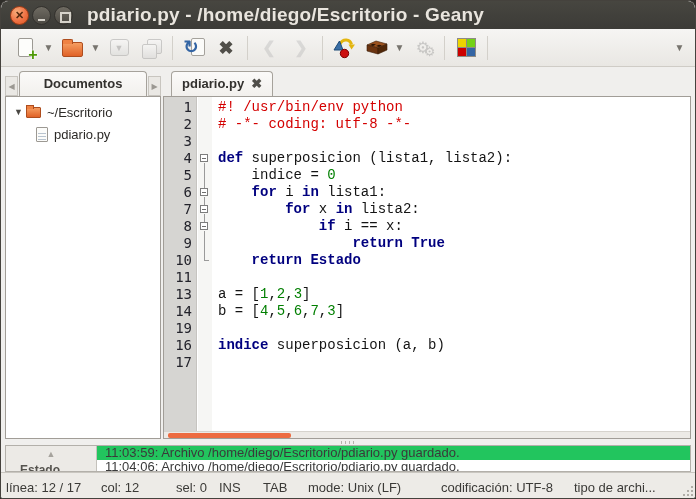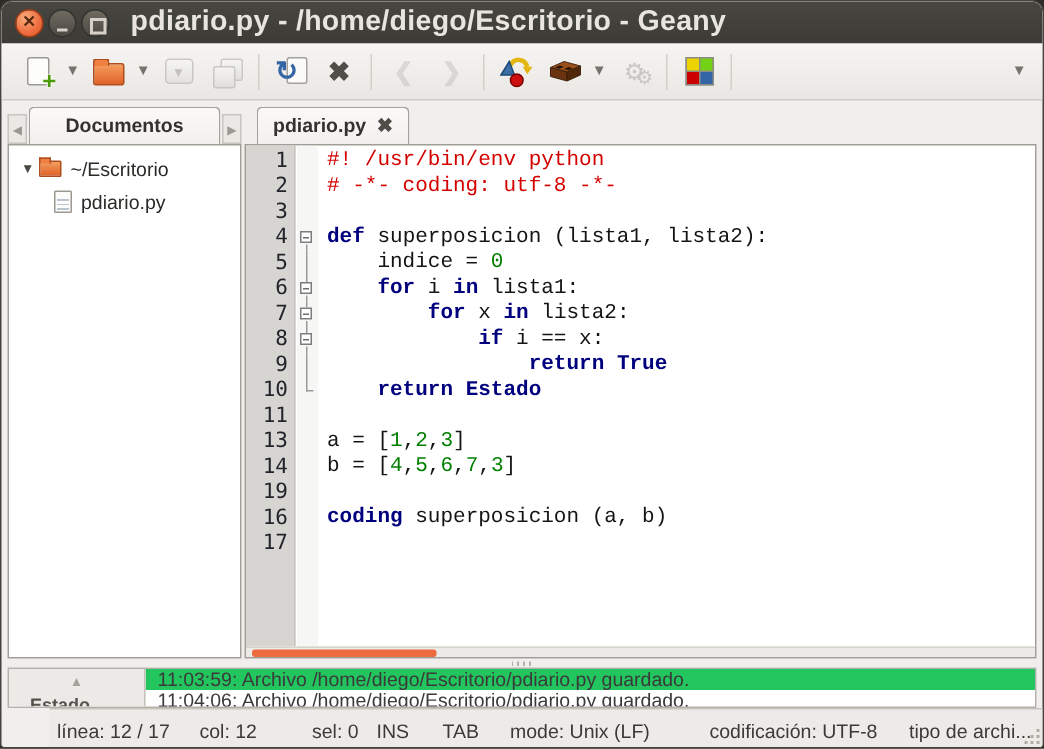--- a/index.html
+++ b/index.html
@@ -107,21 +107,21 @@
   .msgwin { position:absolute; top:444px; left:4px; right:4px; height:27px; background:#fff;
             border:1px solid #b3b0aa; overflow:hidden; display:flex; }
   .msg-tabcol { width:91px; flex:none; background:#eceae6; border-right:1px solid #c4c1bb; position:relative; }
   .msg-up { position:absolute; top:3px; left:50%; transform:translateX(-50%); color:#a6a39d; font-size:9px; }
   .msg-sidetab { position:absolute; bottom:0; left:14px; height:7px; overflow:hidden; font-size:12px; font-weight:600;
                  color:#55534e; line-height:13px; }
   .msg-rows { flex:1; }
   .msg-row { height:14px; font-size:13px; line-height:14px; color:#3a3a3a; padding-left:8px; white-space:nowrap; }
   .msg-row.first { background:#22c55e; }
 
-  .statusbar { position:absolute; top:471px; left:0; right:0; bottom:0; background:#edebe7; border-top:1px solid #c9c6c0;margin-left:32px; }
+  .statusbar { position:absolute; top:471px; left:0; right:0; bottom:0; background:#edebe7; border-top:1px solid #c9c6c0; }
   .sb-item { position:absolute; top:7px; font-size:13px; color:#3b3a37; white-space:nowrap; }
   .sb-grip { position:absolute; right:2px; bottom:2px; width:10px; height:10px; }
   .sb-grip::after { content:""; position:absolute; right:0; bottom:0; width:2px; height:2px; background:#b0ada7;
                     box-shadow:-4px 0 #b0ada7, 0 -4px #b0ada7, -8px 0 #b0ada7, 0 -8px #b0ada7, -4px -4px #b0ada7; }
 </style>
 </head>
 <body>
 
 <div class="window">
 
@@ -259,21 +259,21 @@
           <div class="codeline"><span class="ln">5</span><span class="foldcell"><span class="fold-vline"></span></span><span class="src"><span>    indice = </span><span class="tok-n">0</span></span></div>
           <div class="codeline"><span class="ln">6</span><span class="foldcell"><span class="stub-up"></span><span class="fold-box"></span><span class="stub-dn"></span></span><span class="src"><span>    </span><span class="tok-k">for</span><span> i </span><span class="tok-k">in</span><span> lista1:</span></span></div>
           <div class="codeline"><span class="ln">7</span><span class="foldcell"><span class="stub-up"></span><span class="fold-box"></span><span class="stub-dn"></span></span><span class="src"><span>        </span><span class="tok-k">for</span><span> x </span><span class="tok-k">in</span><span> lista2:</span></span></div>
           <div class="codeline"><span class="ln">8</span><span class="foldcell"><span class="stub-up"></span><span class="fold-box"></span><span class="stub-dn"></span></span><span class="src"><span>            </span><span class="tok-k">if</span><span> i == x:</span></span></div>
           <div class="codeline"><span class="ln">9</span><span class="foldcell"><span class="fold-vline"></span></span><span class="src"><span>                </span><span class="tok-k">return</span><span> </span><span class="tok-k">True</span></span></div>
           <div class="codeline"><span class="ln">10</span><span class="foldcell"><span class="fold-corner"></span></span><span class="src"><span>    </span><span class="tok-k">return</span><span> </span><span class="tok-k">Estado</span></span></div>
           <div class="codeline"><span class="ln">11</span><span class="foldcell"></span><span class="src"></span></div>
           <div class="codeline"><span class="ln">13</span><span class="foldcell"></span><span class="src"><span>a = [</span><span class="tok-n">1</span><span>,</span><span class="tok-n">2</span><span>,</span><span class="tok-n">3</span><span>]</span></span></div>
           <div class="codeline"><span class="ln">14</span><span class="foldcell"></span><span class="src"><span>b = [</span><span class="tok-n">4</span><span>,</span><span class="tok-n">5</span><span>,</span><span class="tok-n">6</span><span>,</span><span class="tok-n">7</span><span>,</span><span class="tok-n">3</span><span>]</span></span></div>
           <div class="codeline"><span class="ln">19</span><span class="foldcell"></span><span class="src"></span></div>
-          <div class="codeline"><span class="ln">16</span><span class="foldcell"></span><span class="src"><span class="tok-k">coding</span><span> superposicion (a, b)</span></span></div>
+          <div class="codeline"><span class="ln">16</span><span class="foldcell"></span><span class="src"><span class="tok-k">indice</span><span> superposicion (a, b)</span></span></div>
           <div class="codeline"><span class="ln">17</span><span class="foldcell"></span><span class="src"></span></div>
         </div>
       <div class="hscroll">
         <div class="hthumb"></div>
       </div>
     </div>
   </div>
 
   <div class="splitter"></div>
 

